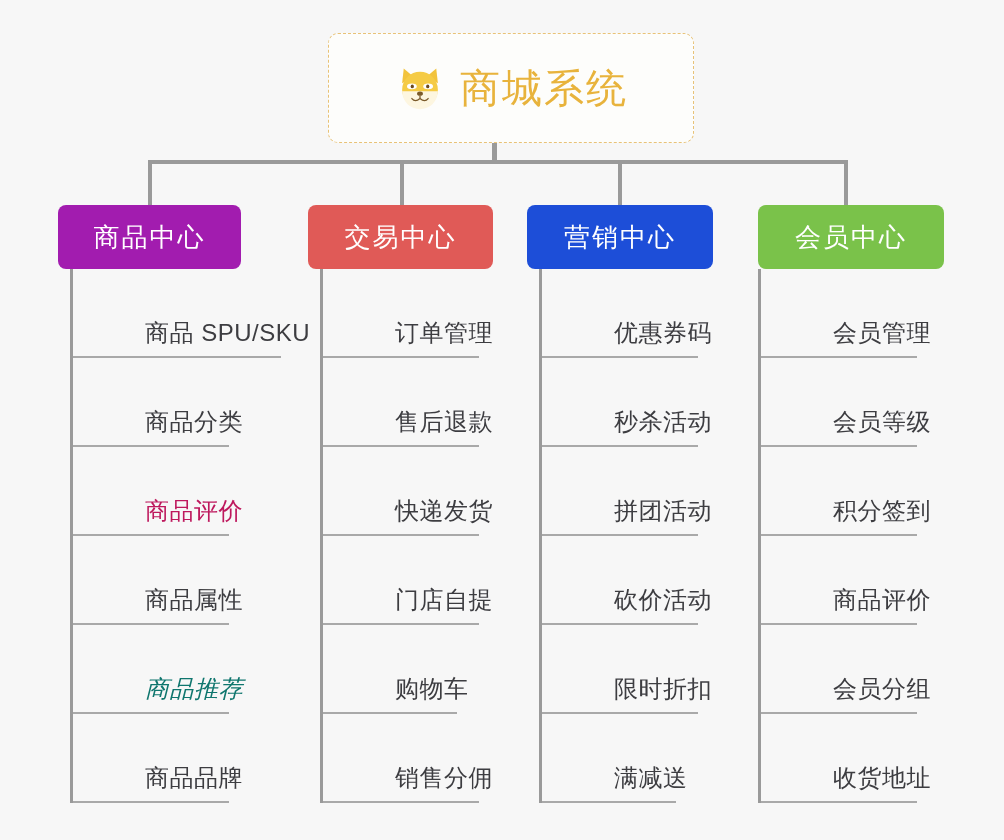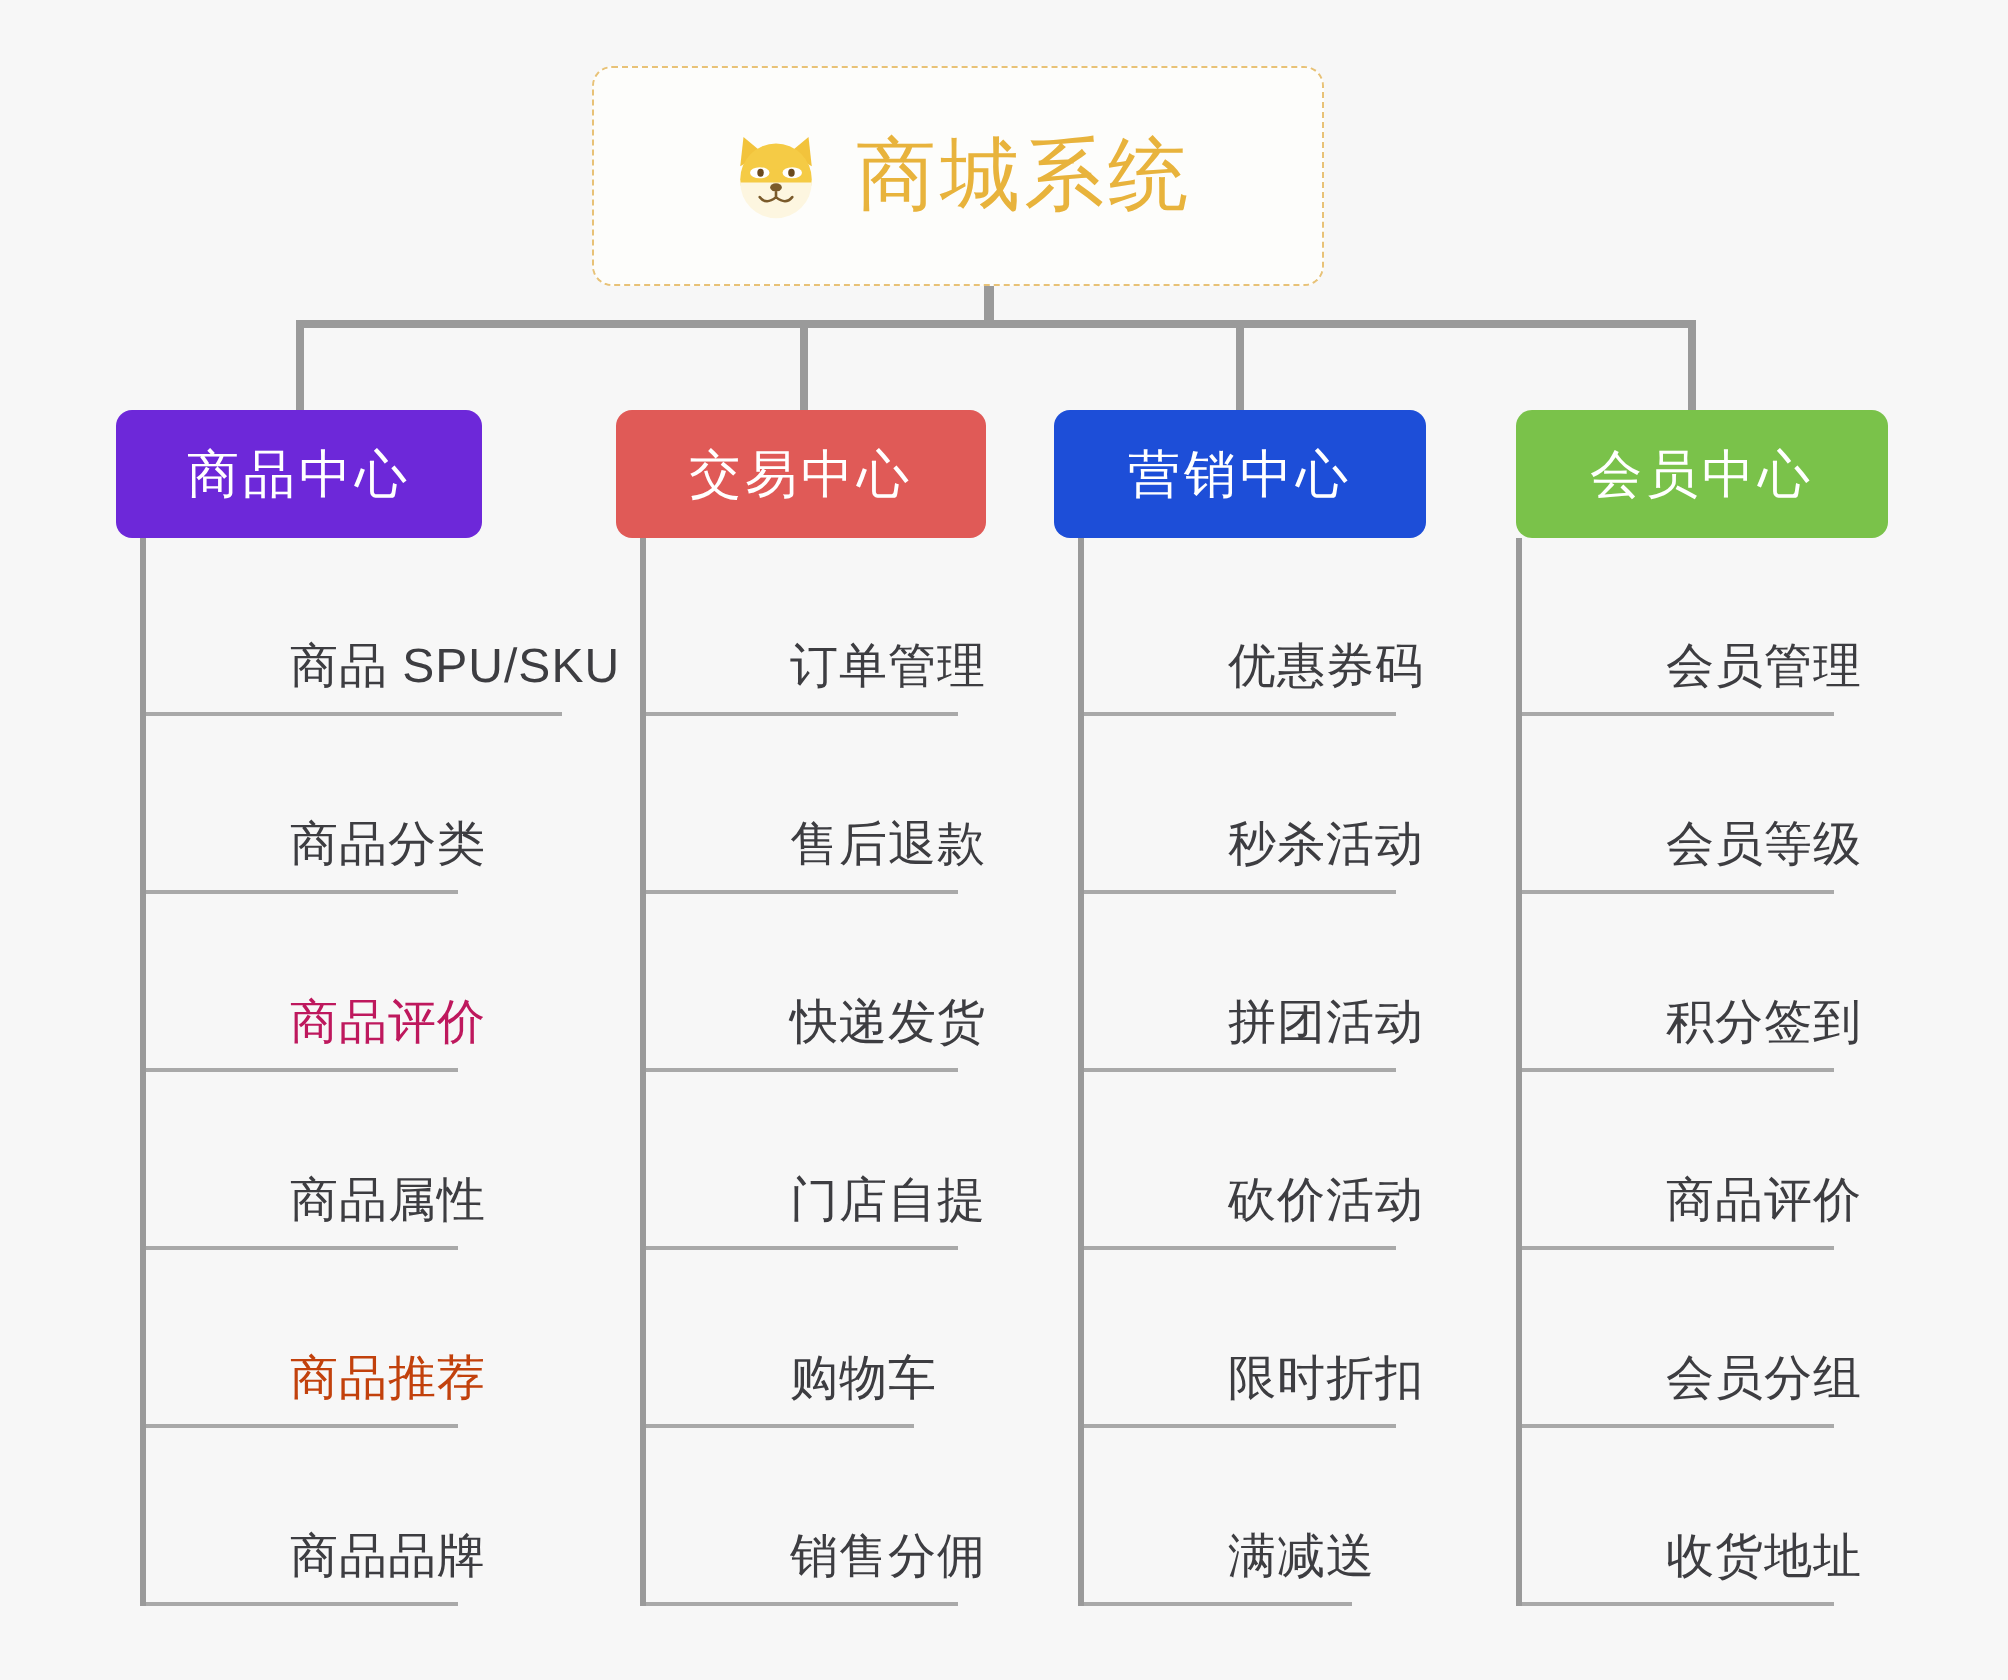--- a/index.html
+++ b/index.html
@@ -16,21 +16,21 @@
 
   #mindmap {
     position: relative;
     width: 1004px;
     height: 840px;
   }
 
   
   .root-node {
     position: absolute;
-    left: 296px;
+    left: 328px;
     top: 33px;
     width: 366px;
     height: 110px;
     box-sizing: border-box;
     background: #fdfdfb;
     border: 1px dashed #e8c277;
     border-radius: 10px;
     display: flex;
     align-items: center;
     justify-content: center;
@@ -161,41 +161,41 @@
   </div>
 
   <div class="conn-stem" style="background: rgb(154, 154, 154);"></div>
   <div class="conn-bar" style="background: rgb(154, 154, 154);"></div>
   <div class="conn-drop" style="left: 148px; background: rgb(154, 154, 154);"></div>
   <div class="conn-drop" style="left: 400px; background: rgb(154, 154, 154);"></div>
   <div class="conn-drop" style="left: 618px; background: rgb(154, 154, 154);"></div>
   <div class="conn-drop" style="left: 844px; background: rgb(154, 154, 154);"></div>
 
   <div class="column" style="left:58px;">
-    <div class="cat-box w-blue" style="background: #6d28d9; text-align: right;">商品中心</div>
+    <div class="cat-box w-blue" style="background: #a21caf; text-align: right;">商品中心</div>
     <div class="leaf-list" style="border-left-color: rgb(154, 154, 154);">
       <div class="leaf-item">
         <span class="leaf-underline" style="width: 208px; background: rgb(169, 169, 169);"></span>
         <span class="leaf-label" style="color: rgb(61, 61, 65);">商品 SPU/SKU</span>
       </div>
       <div class="leaf-item">
         <span class="leaf-underline" style="width: 156px; background: rgb(169, 169, 169);"></span>
         <span class="leaf-label" style="color: rgb(61, 61, 65);">商品分类</span>
       </div>
       <div class="leaf-item">
         <span class="leaf-underline" style="width: 156px; background: rgb(169, 169, 169);"></span>
         <span class="leaf-label" style="color: #be185d;">商品评价</span>
       </div>
       <div class="leaf-item">
         <span class="leaf-underline" style="width: 156px; background: rgb(169, 169, 169);"></span>
         <span class="leaf-label" style="color: rgb(61, 61, 65);">商品属性</span>
       </div>
       <div class="leaf-item">
         <span class="leaf-underline" style="width: 156px; background: rgb(169, 169, 169);"></span>
-        <span class="leaf-label" style="color: #c2410c;">商品推荐</span>
+        <span class="leaf-label" style="color: #0f766e; font-style: italic;">商品推荐</span>
       </div>
       <div class="leaf-item">
         <span class="leaf-underline" style="width: 156px; background: rgb(169, 169, 169);"></span>
         <span class="leaf-label" style="color: rgb(61, 61, 65);">商品品牌</span>
       </div>
     </div>
   </div>
 
   <div class="column" style="left:308px;">
     <div class="cat-box w-red" style="background: rgb(224, 90, 87);">交易中心</div>

